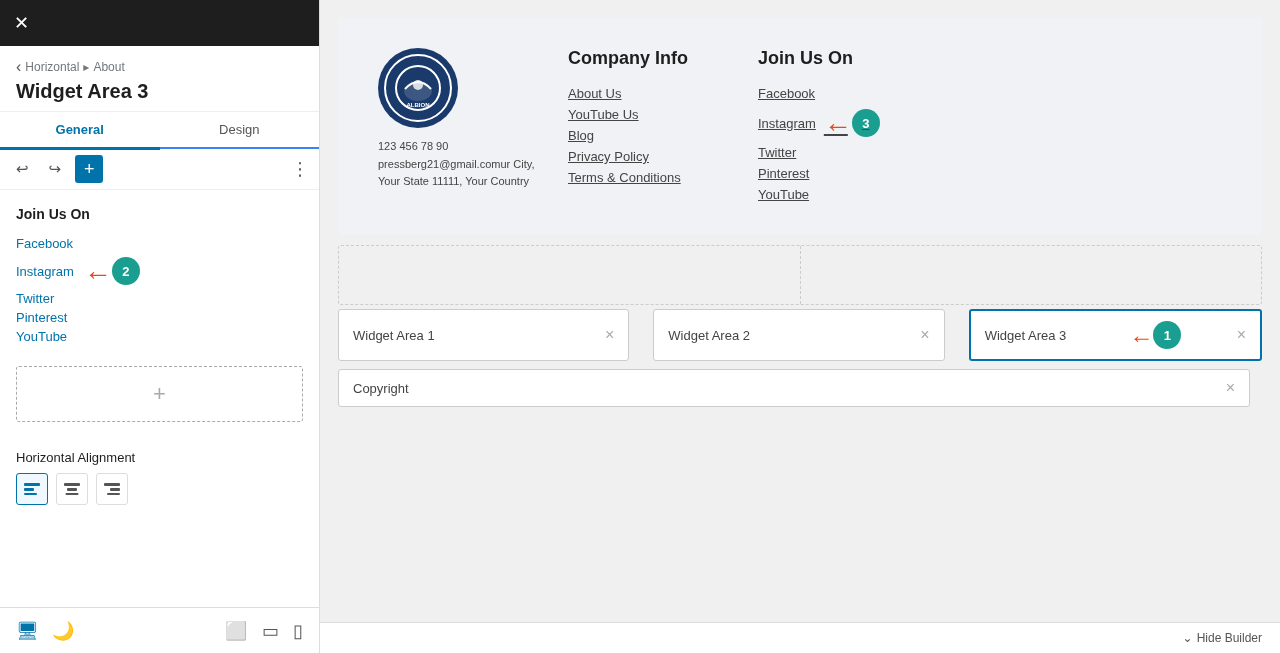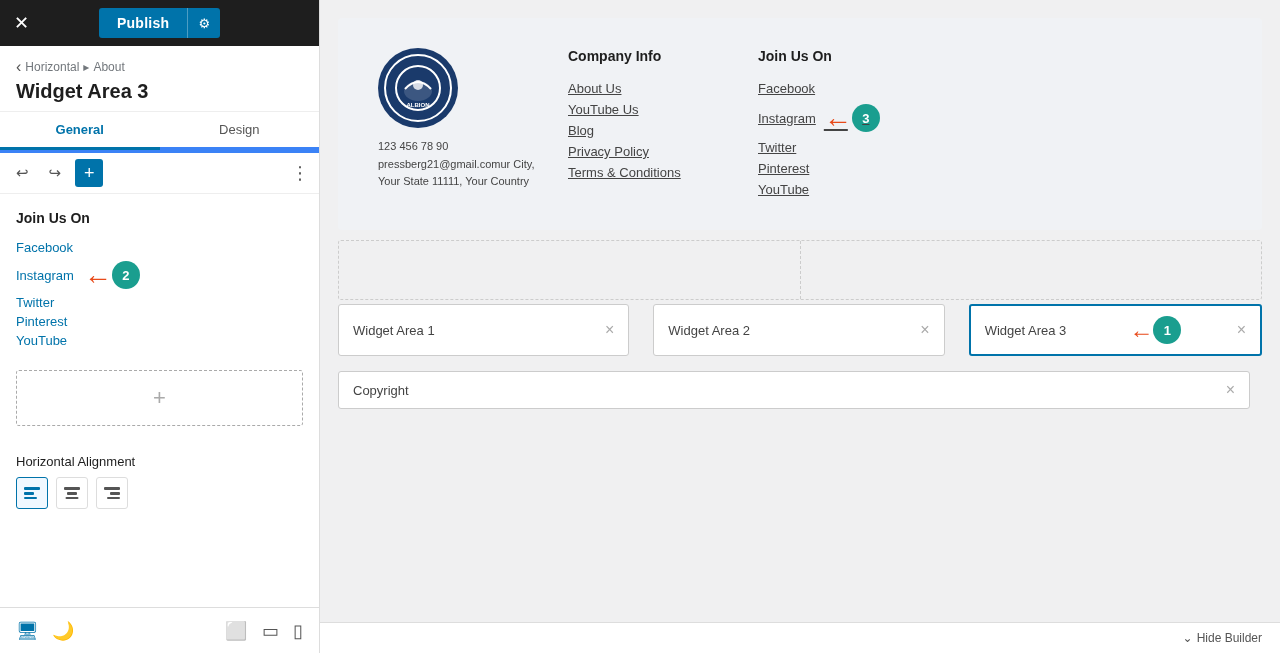--- a/index.html
+++ b/index.html
@@ -76,21 +76,21 @@
     }
     .panel-title {
       font-size: 20px;
       font-weight: 600;
       color: #1e1e1e;
       margin-top: 4px;
     }
 
     .tabs-row {
       display: flex;
-      border-bottom: 6px solid #3b82f6;
+      border-bottom: 2px solid #3b82f6;
       flex-shrink: 0;
     }
     .tab {
       flex: 1;
       text-align: center;
       padding: 10px 0;
       font-size: 13px;
       cursor: pointer;
       border-bottom: 3px solid transparent;
       margin-bottom: -3px;
@@ -282,21 +282,21 @@
     }
     .footer-contact {
       font-size: 11px;
       color: #444;
       line-height: 1.6;
     }
     .footer-nav-col {
       min-width: 160px;
     }
     .footer-col-title {
-      font-size: 14px;
+      font-size: 18px;
       font-weight: 700;
       color: #1e1e1e;
       margin-bottom: 14px;
     }
     .footer-links {
       list-style: none;
     }
     .footer-links li {
       font-size: 13px;
       color: #444;
@@ -386,24 +386,20 @@
       padding: 0;
     }
   </style>
 </head>
 <body>
 
 <div class="left-panel">
 
   <div class="top-bar">
     <button class="close-btn">✕</button>
-    <div class="publish-group">
-      <button class="publish-btn">Publish</button>
-      <button class="settings-btn">⚙</button>
-    </div>
   </div>
 
   <div class="breadcrumb-area">
     <div class="breadcrumb-text">
       <button class="back-btn">‹</button>
       <span>Horizontal</span>
       <span>▸</span>
       <span>About</span>
     </div>
     <div class="panel-title">Widget Area 3</div>
@@ -532,21 +528,21 @@
         <li>YouTube</li>
       </ul>
     </div>
   </div>
 
   <div class="widget-spacer" style="margin: 0 18px 4px 18px;">
     <div style="flex:1;border-right:1.5px dashed #ccc;"></div>
     <div style="flex:1;"></div>
   </div>
 
-  <div class="widget-row" style="margin: 0 18px 15px 18px; display:flex; gap:24px;">
+  <div class="widget-row" style="margin: 0 18px 8px 18px; display:flex; gap:24px;">
     <div class="widget-box">
       <span>Widget Area 1</span>
       <button class="widget-close">×</button>
     </div>
     <div class="widget-box">
       <span>Widget Area 2</span>
       <button class="widget-close">×</button>
     </div>
     <div class="widget-box active" style="position:relative;">
       <span>Widget Area 3</span>

